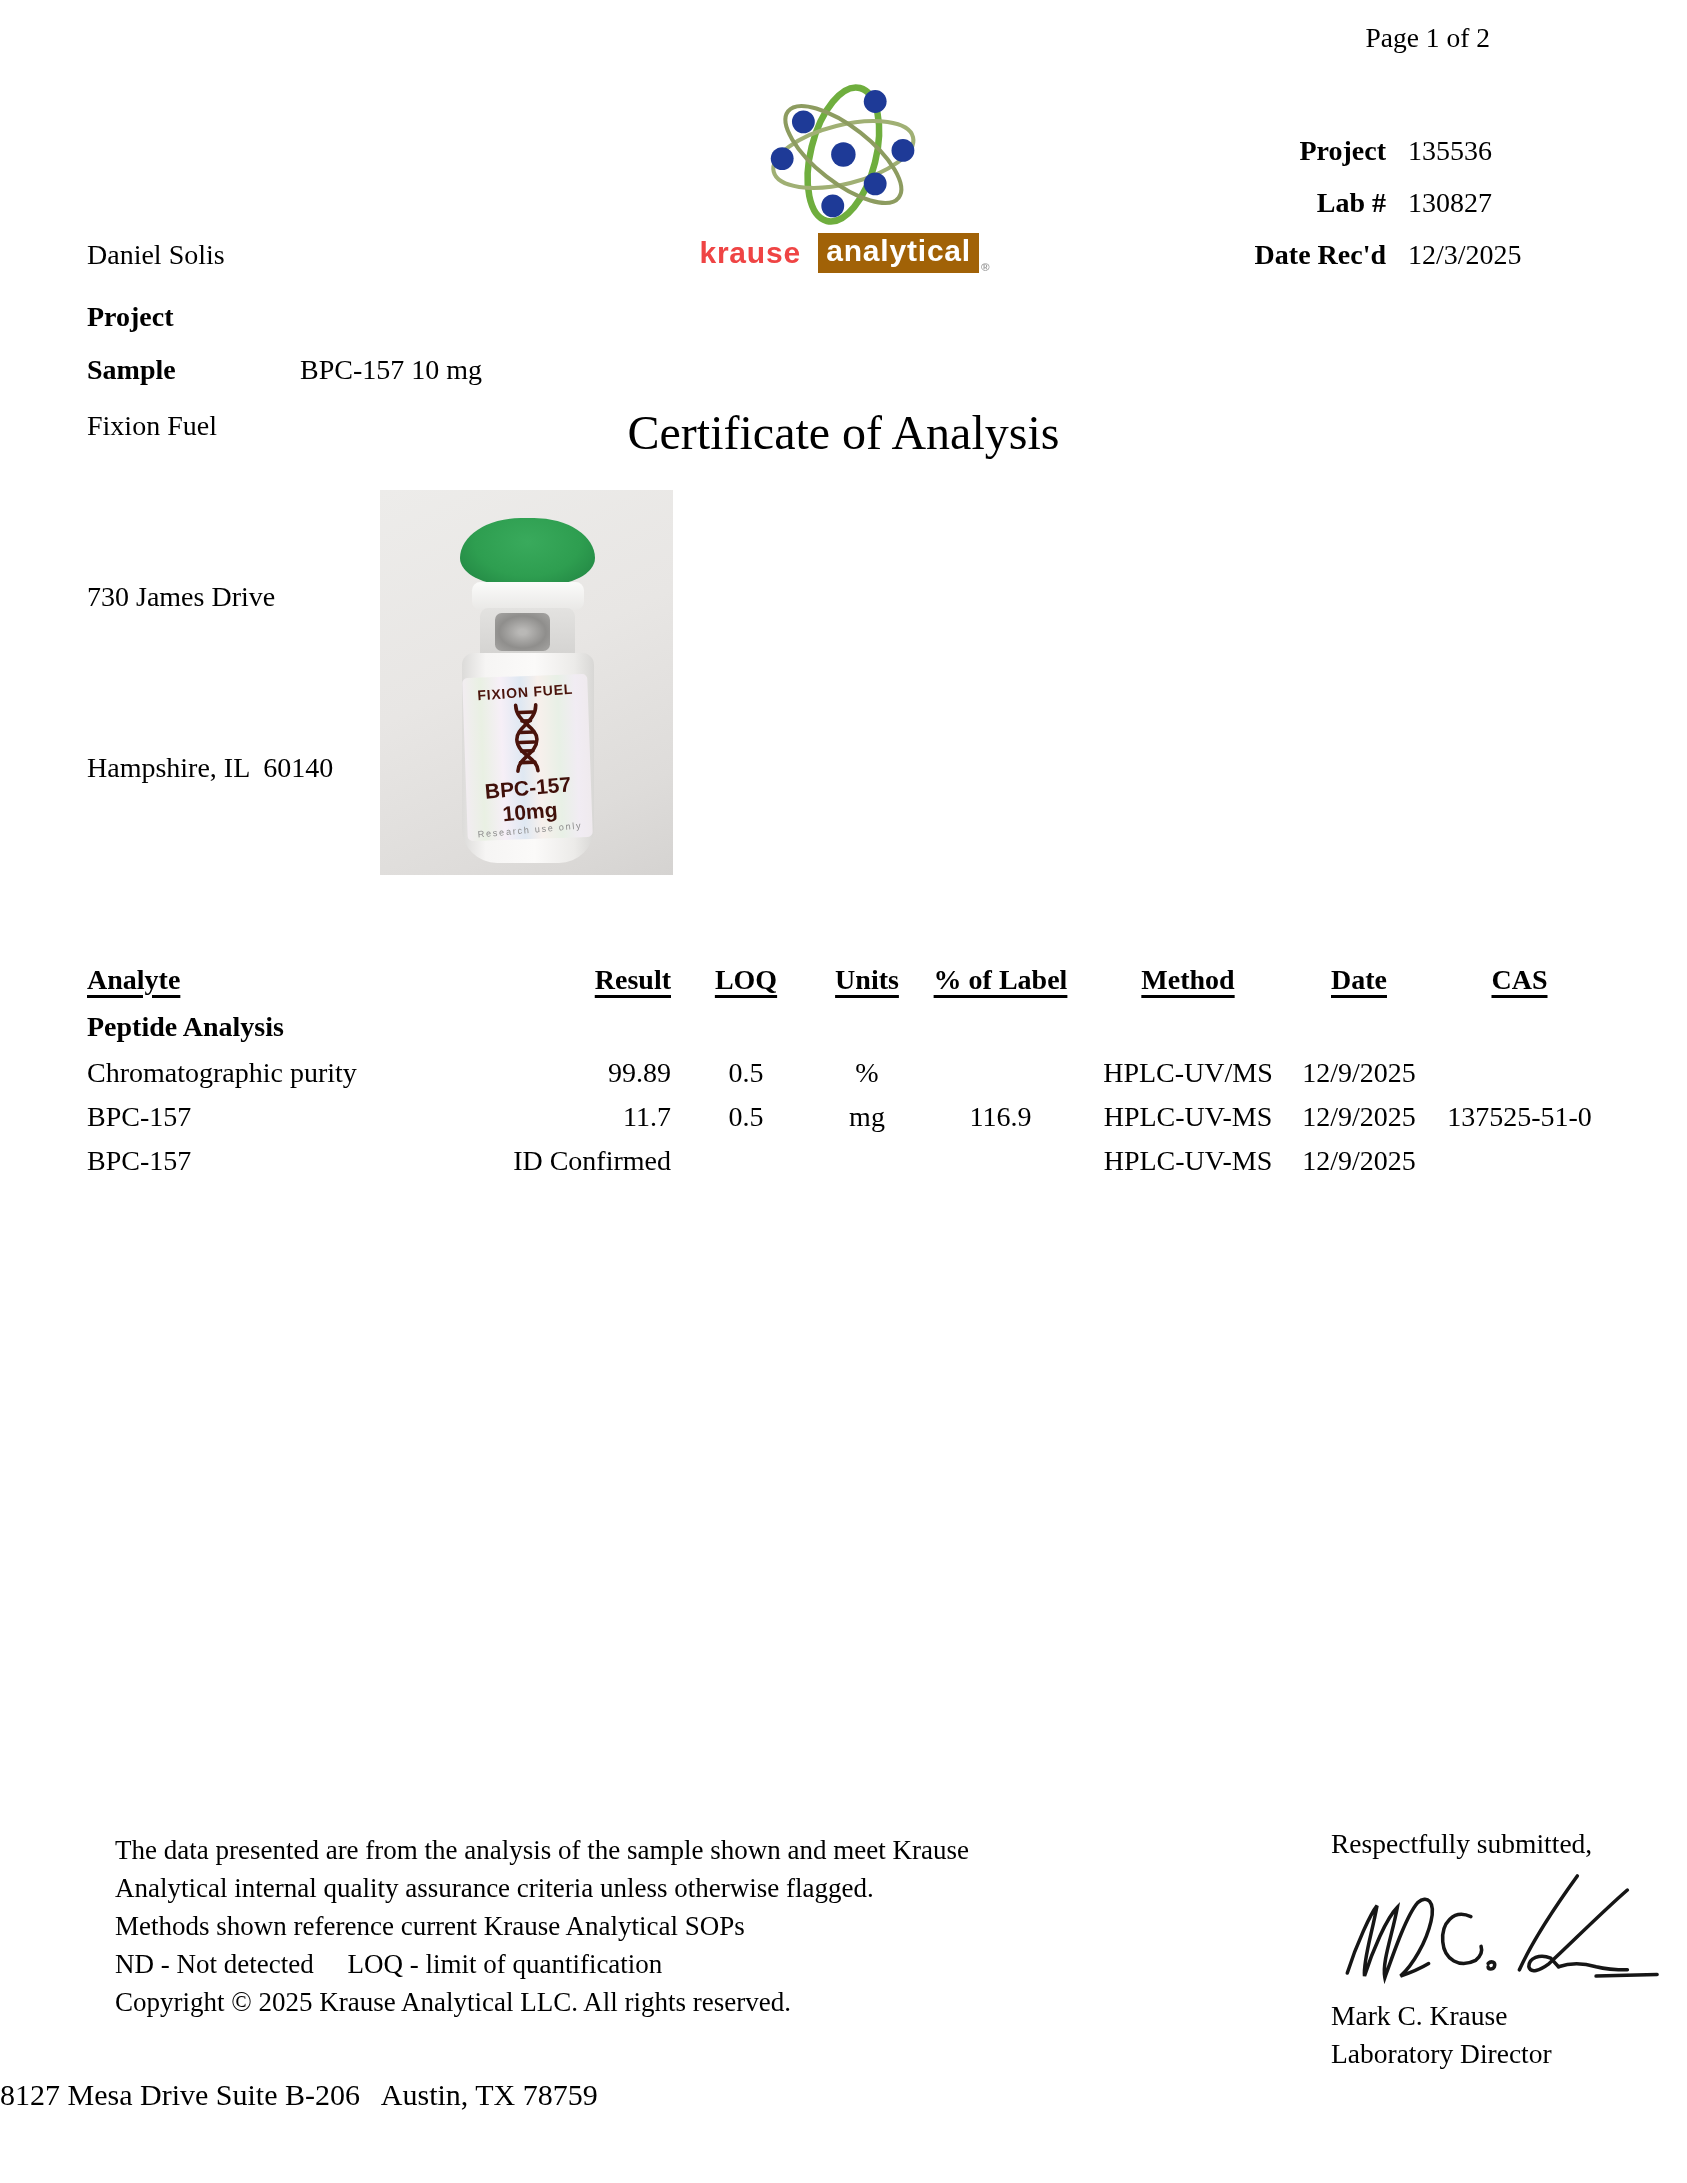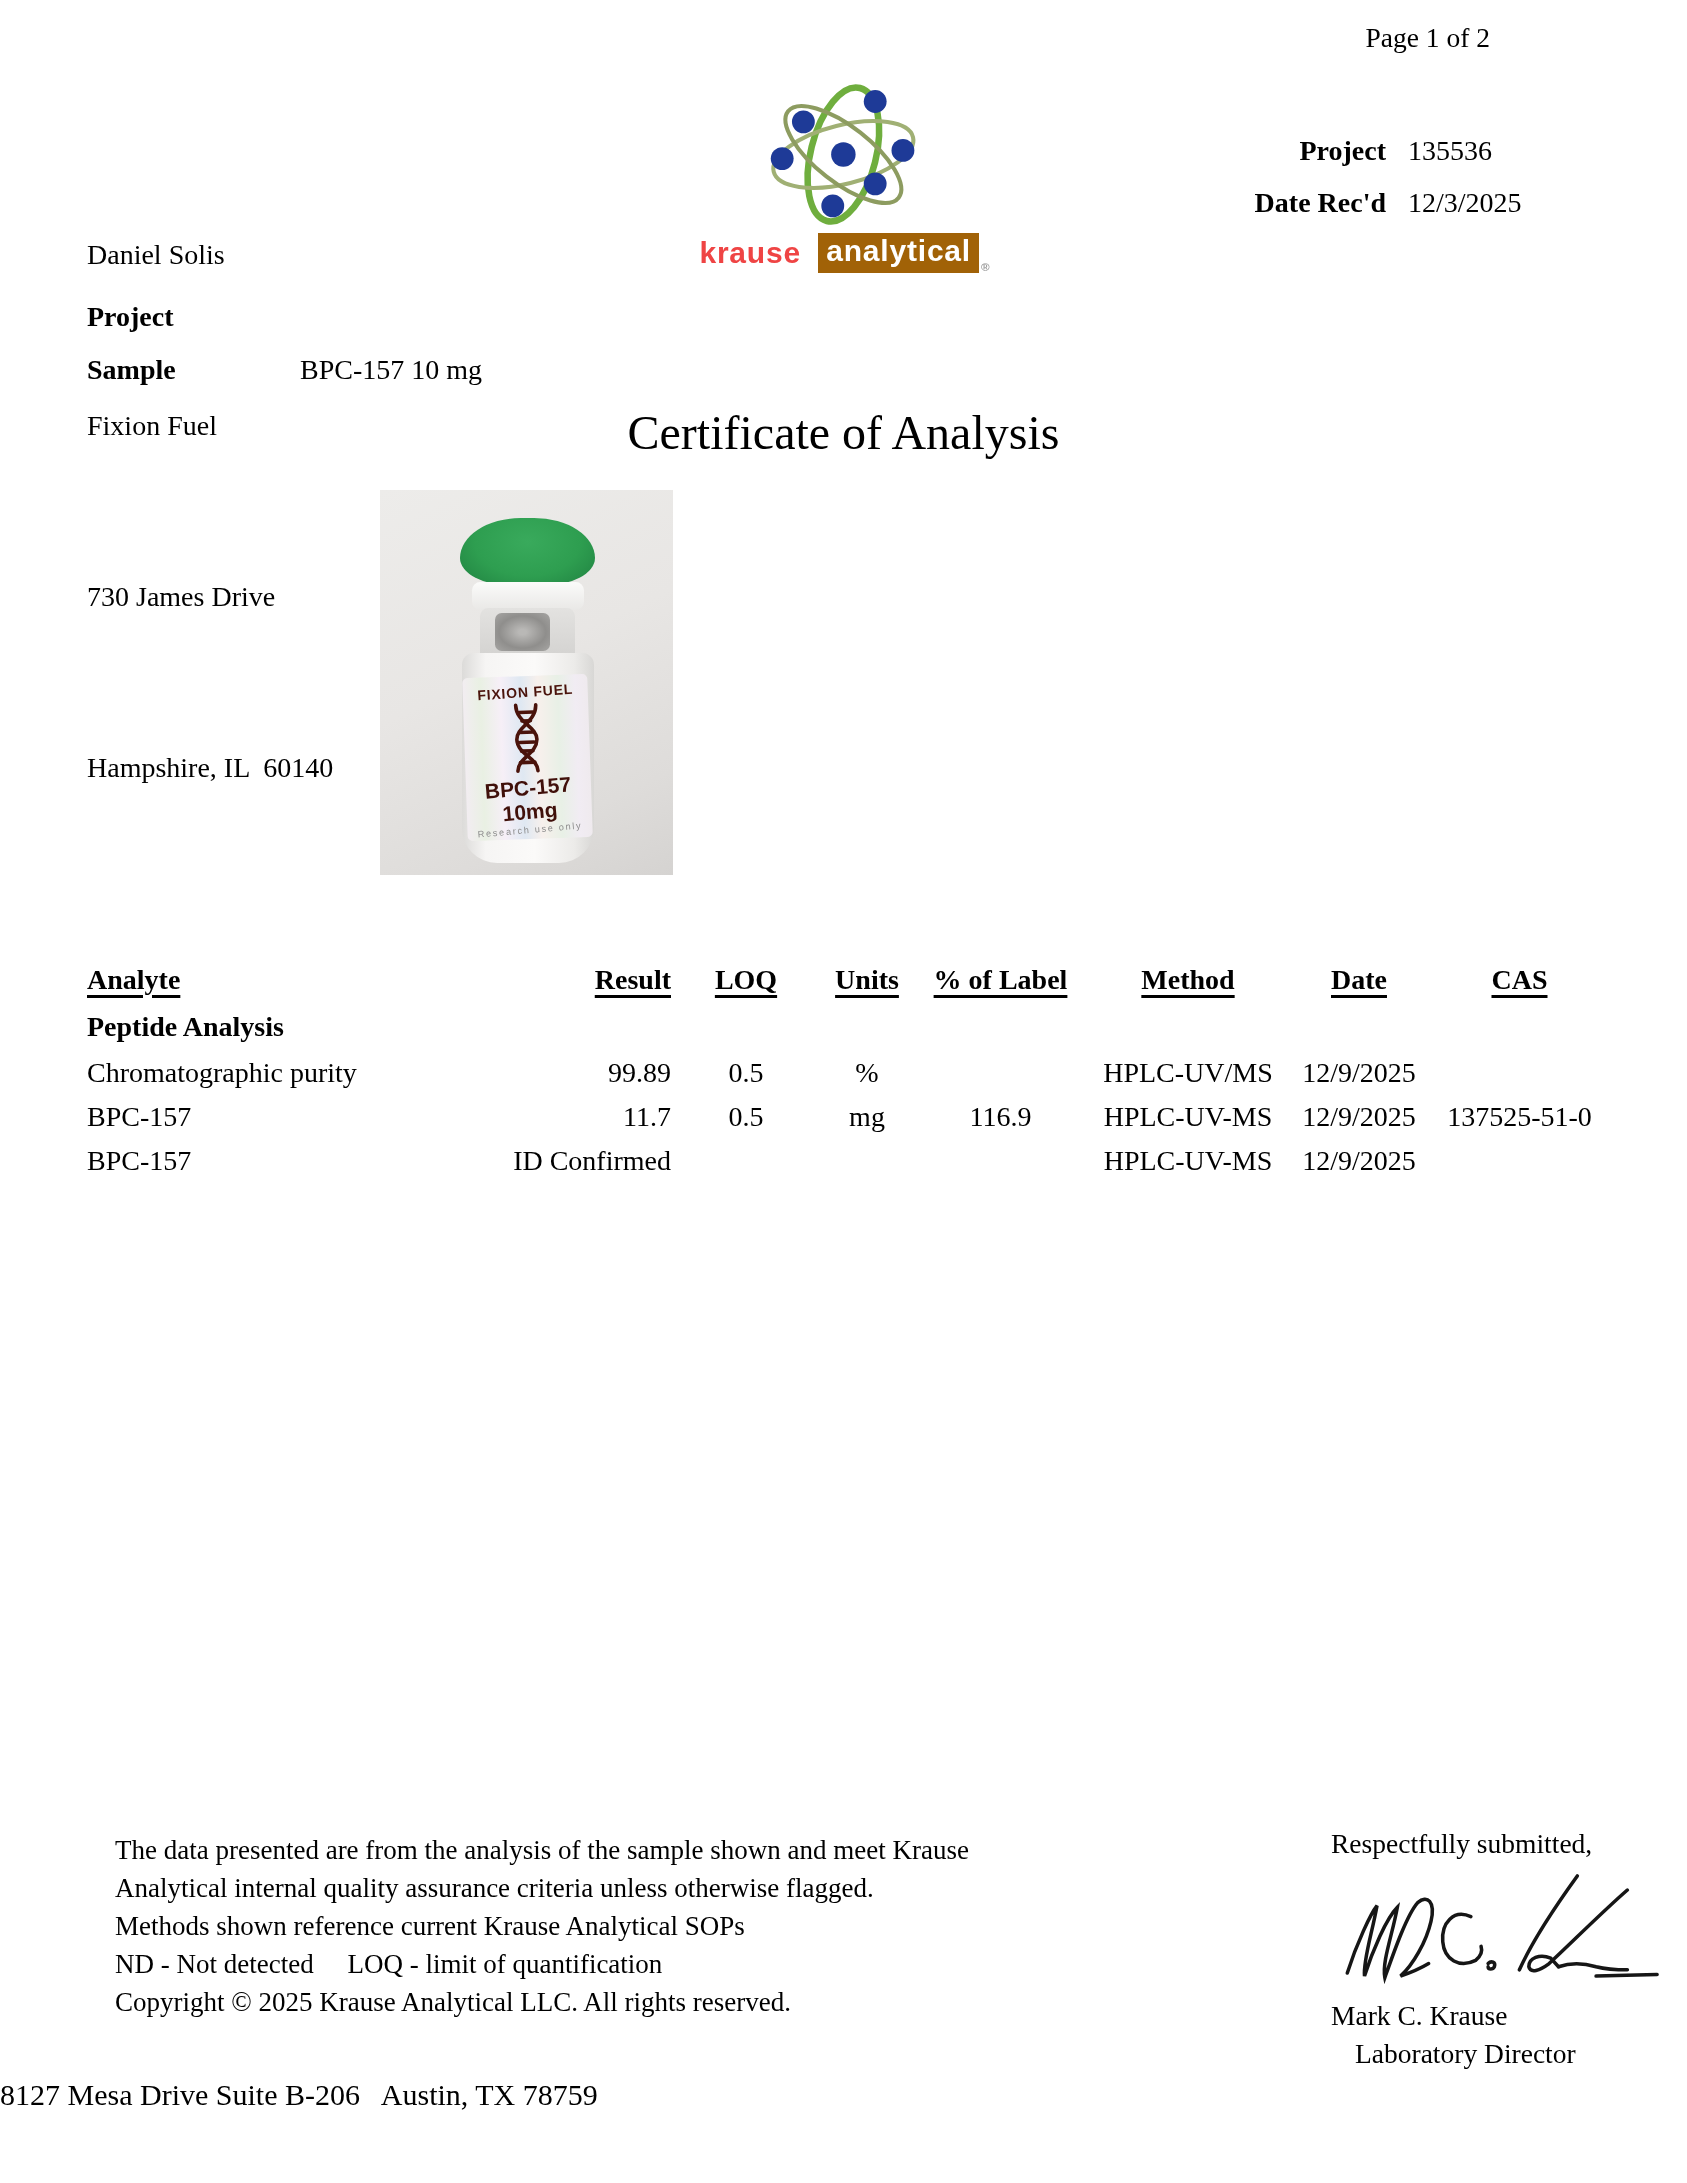--- a/index.html
+++ b/index.html
@@ -76,21 +76,21 @@
   .c-r{text-align:right;}
   .c-c{text-align:center;}
 
   
   .disclaimer{position:absolute;left:115px;top:1831px;width:951px;font-size:27px;line-height:38px;}
 
   
   .sig-block{position:absolute;left:1331px;top:1828px;width:334px;font-size:27.5px;}
   .sig-svg{margin:5px 0 0 -16.7px;display:block;}
   .sig-name{margin-top:1.7px;}
-  .sig-title{margin-top:6.7px;margin-left:24px;}
+  .sig-title{margin-top:6.7px;}
 
   
   .footer{top:2078px;left:0;width:100%;text-align:left;font-size:30px;}
 </style>
 </head>
 <body>
 
 <div class="page">
 
   <div class="txt page-num">Page 1 of 2</div>
@@ -119,20 +119,24 @@
       <span class="logo-krause">krause</span>
       <span class="logo-box">analytical</span>
       <span class="logo-reg">®</span>
     </div>
   </div>
 
   <div class="rinfo">
     <div class="rinfo-row">
       <div class="rinfo-label">Project</div>
       <div class="rinfo-value">135536</div>
+    </div>
+    <div class="rinfo-row">
+      <div class="rinfo-label">Lab #</div>
+      <div class="rinfo-value">130827</div>
     </div>
     <div class="rinfo-row">
       <div class="rinfo-label">Date Rec'd</div>
       <div class="rinfo-value">12/3/2025</div>
     </div>
   </div>
 
   <div class="ps-block">
     <div class="ps-row">
       <div class="ps-label">Project</div>

